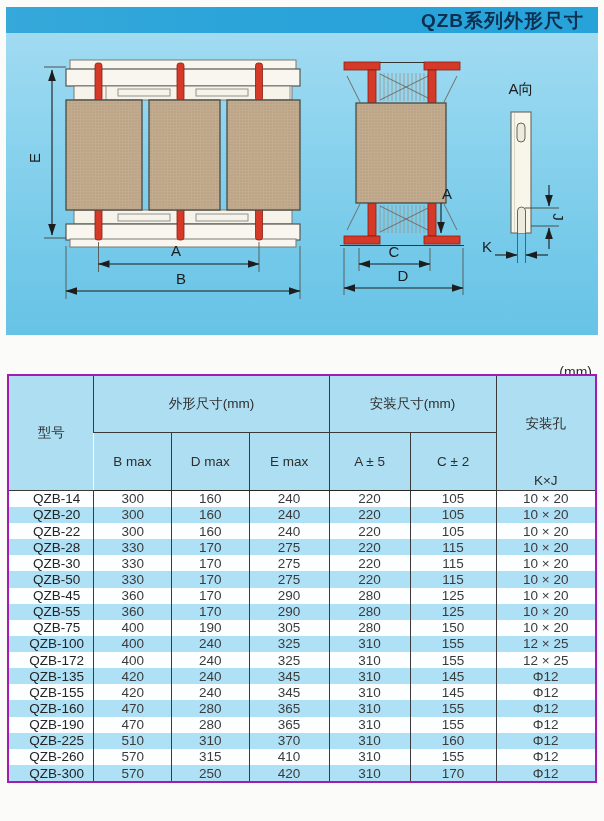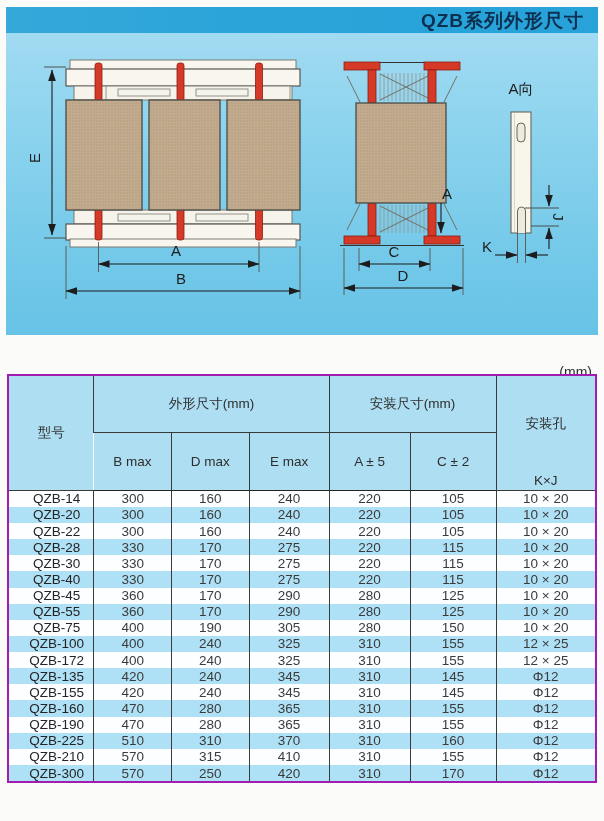--- a/index.html
+++ b/index.html
@@ -262,21 +262,21 @@
         <tr>
           <td>QZB-30</td>
           <td>330</td>
           <td>170</td>
           <td>275</td>
           <td>220</td>
           <td>115</td>
           <td>10 × 20</td>
         </tr>
         <tr>
-          <td>QZB-40</td>
+          <td>QZB-50</td>
           <td>330</td>
           <td>170</td>
           <td>275</td>
           <td>220</td>
           <td>115</td>
           <td>10 × 20</td>
         </tr>
         <tr>
           <td>QZB-45</td>
           <td>360</td>
@@ -361,21 +361,21 @@
         <tr>
           <td>QZB-225</td>
           <td>510</td>
           <td>310</td>
           <td>370</td>
           <td>310</td>
           <td>160</td>
           <td>Φ12</td>
         </tr>
         <tr>
-          <td>QZB-210</td>
+          <td>QZB-260</td>
           <td>570</td>
           <td>315</td>
           <td>410</td>
           <td>310</td>
           <td>155</td>
           <td>Φ12</td>
         </tr>
         <tr>
           <td>QZB-300</td>
           <td>570</td>

